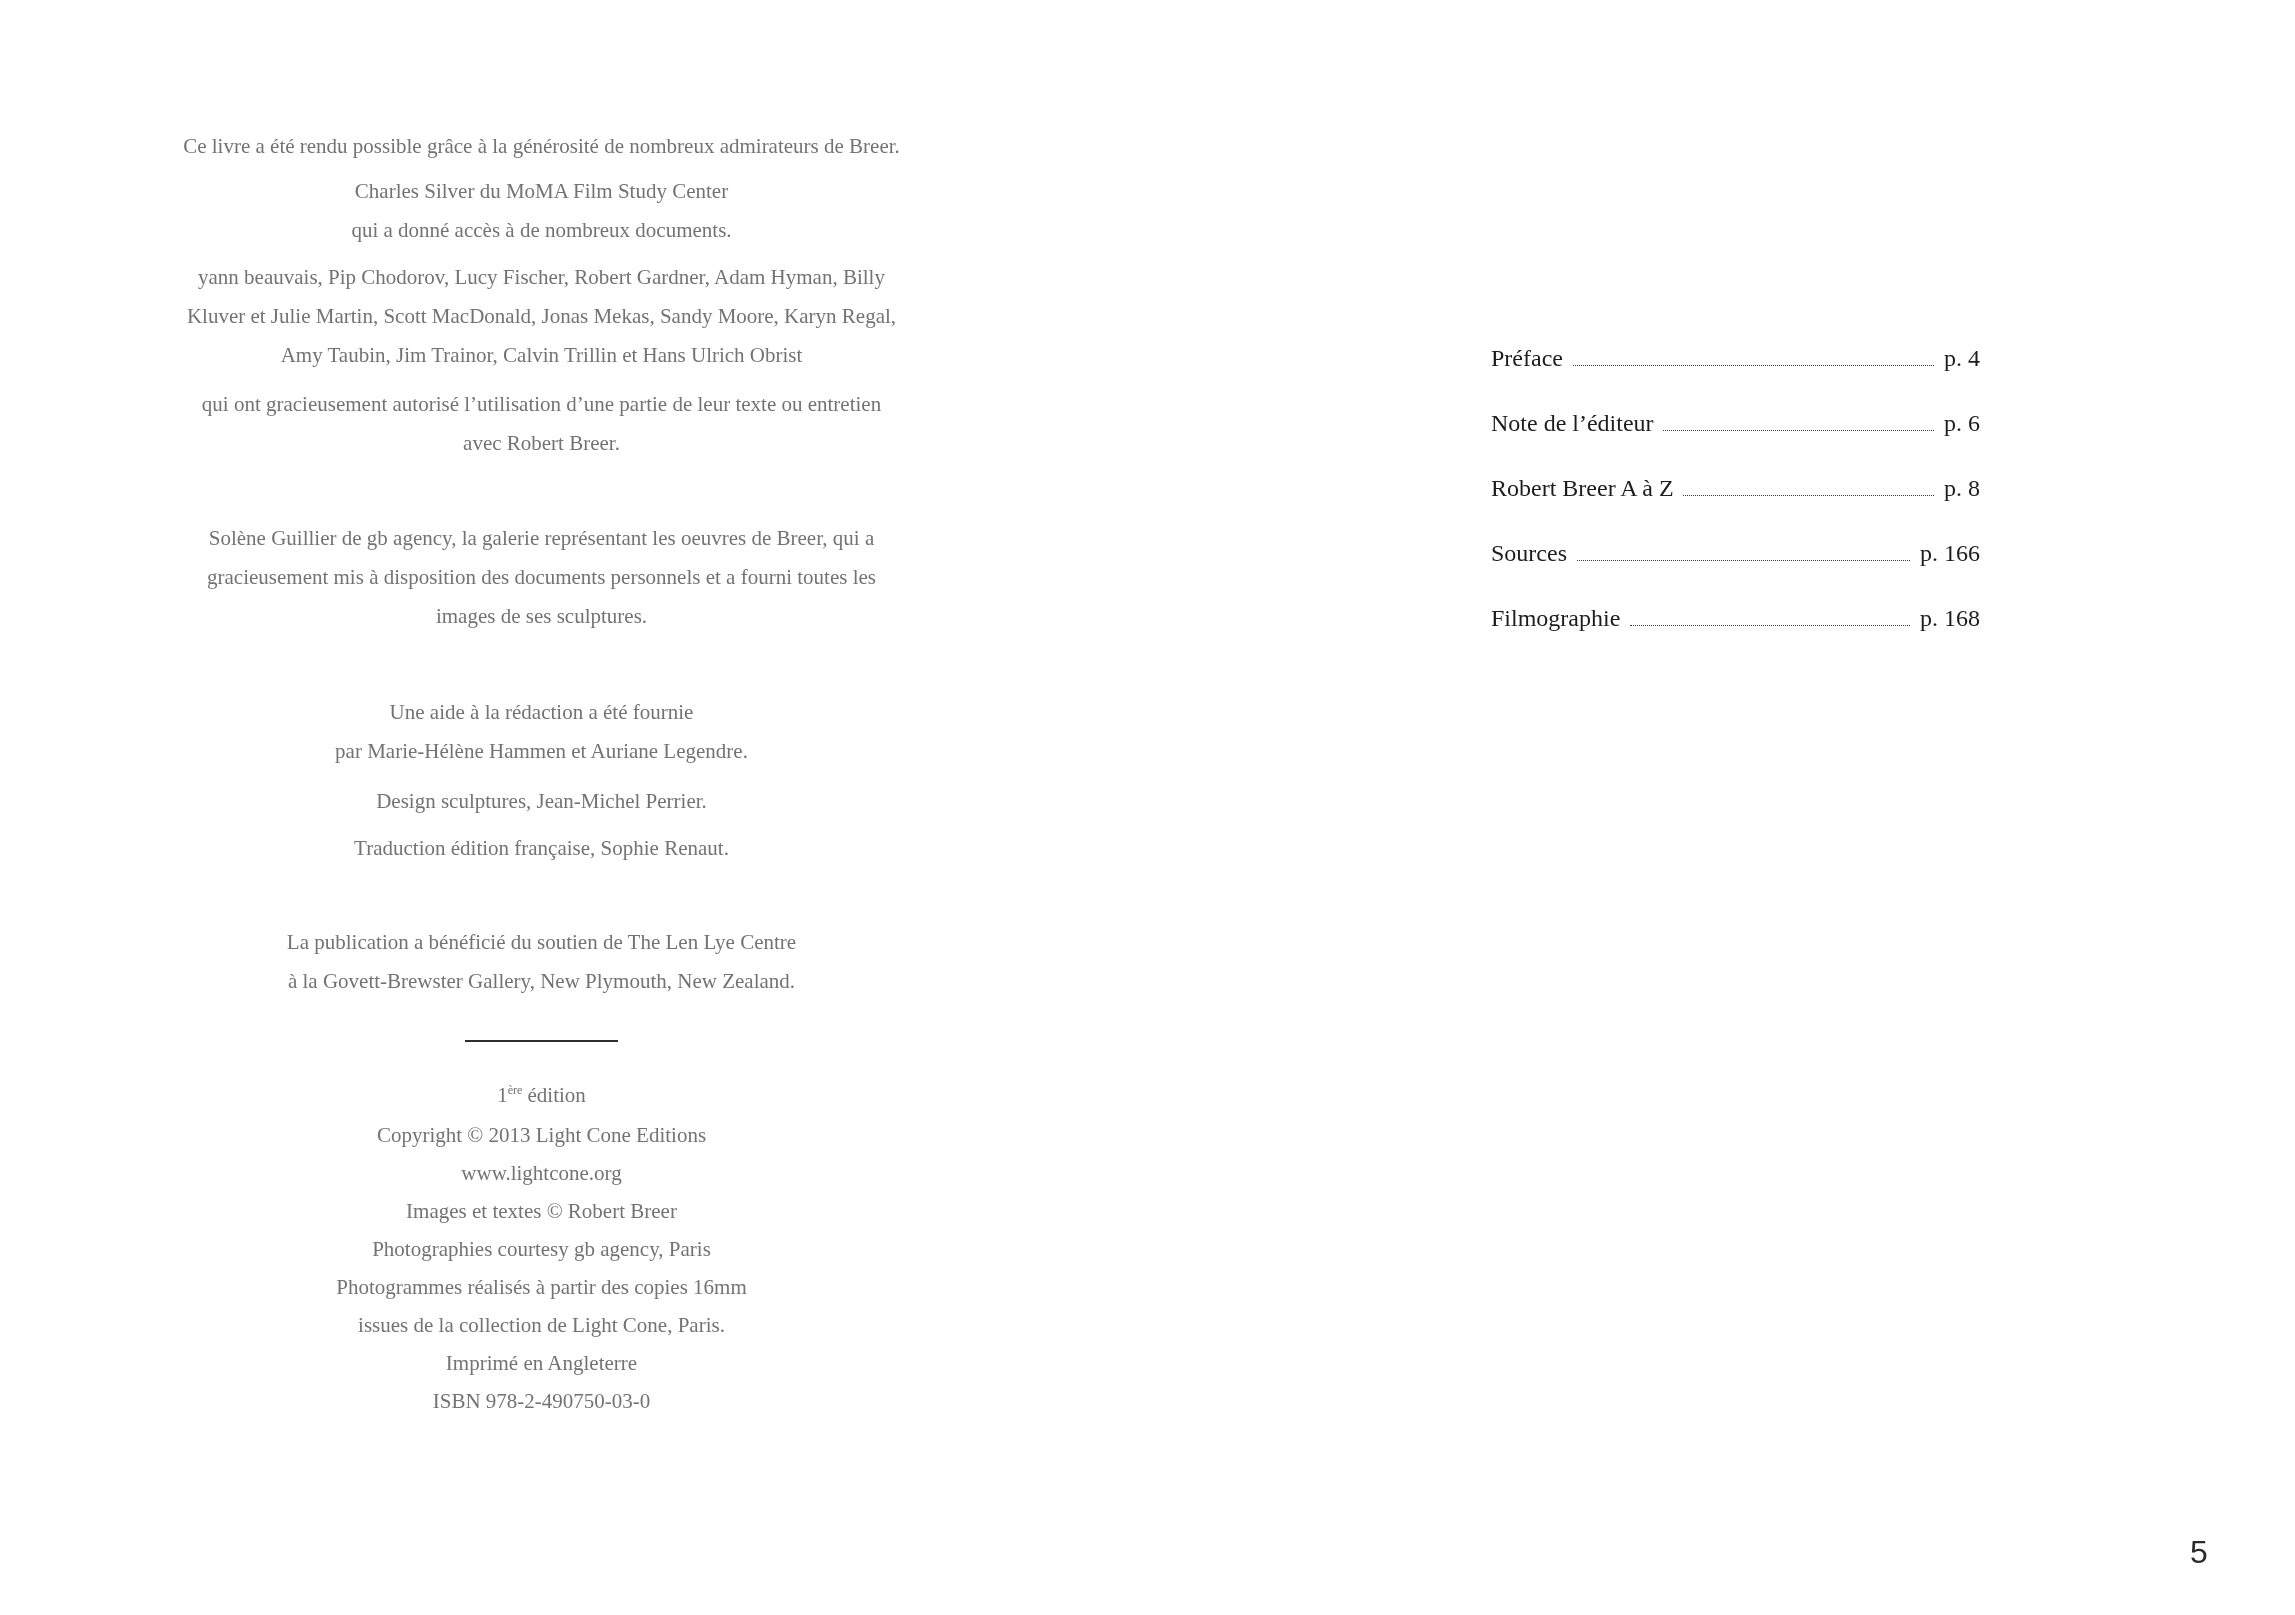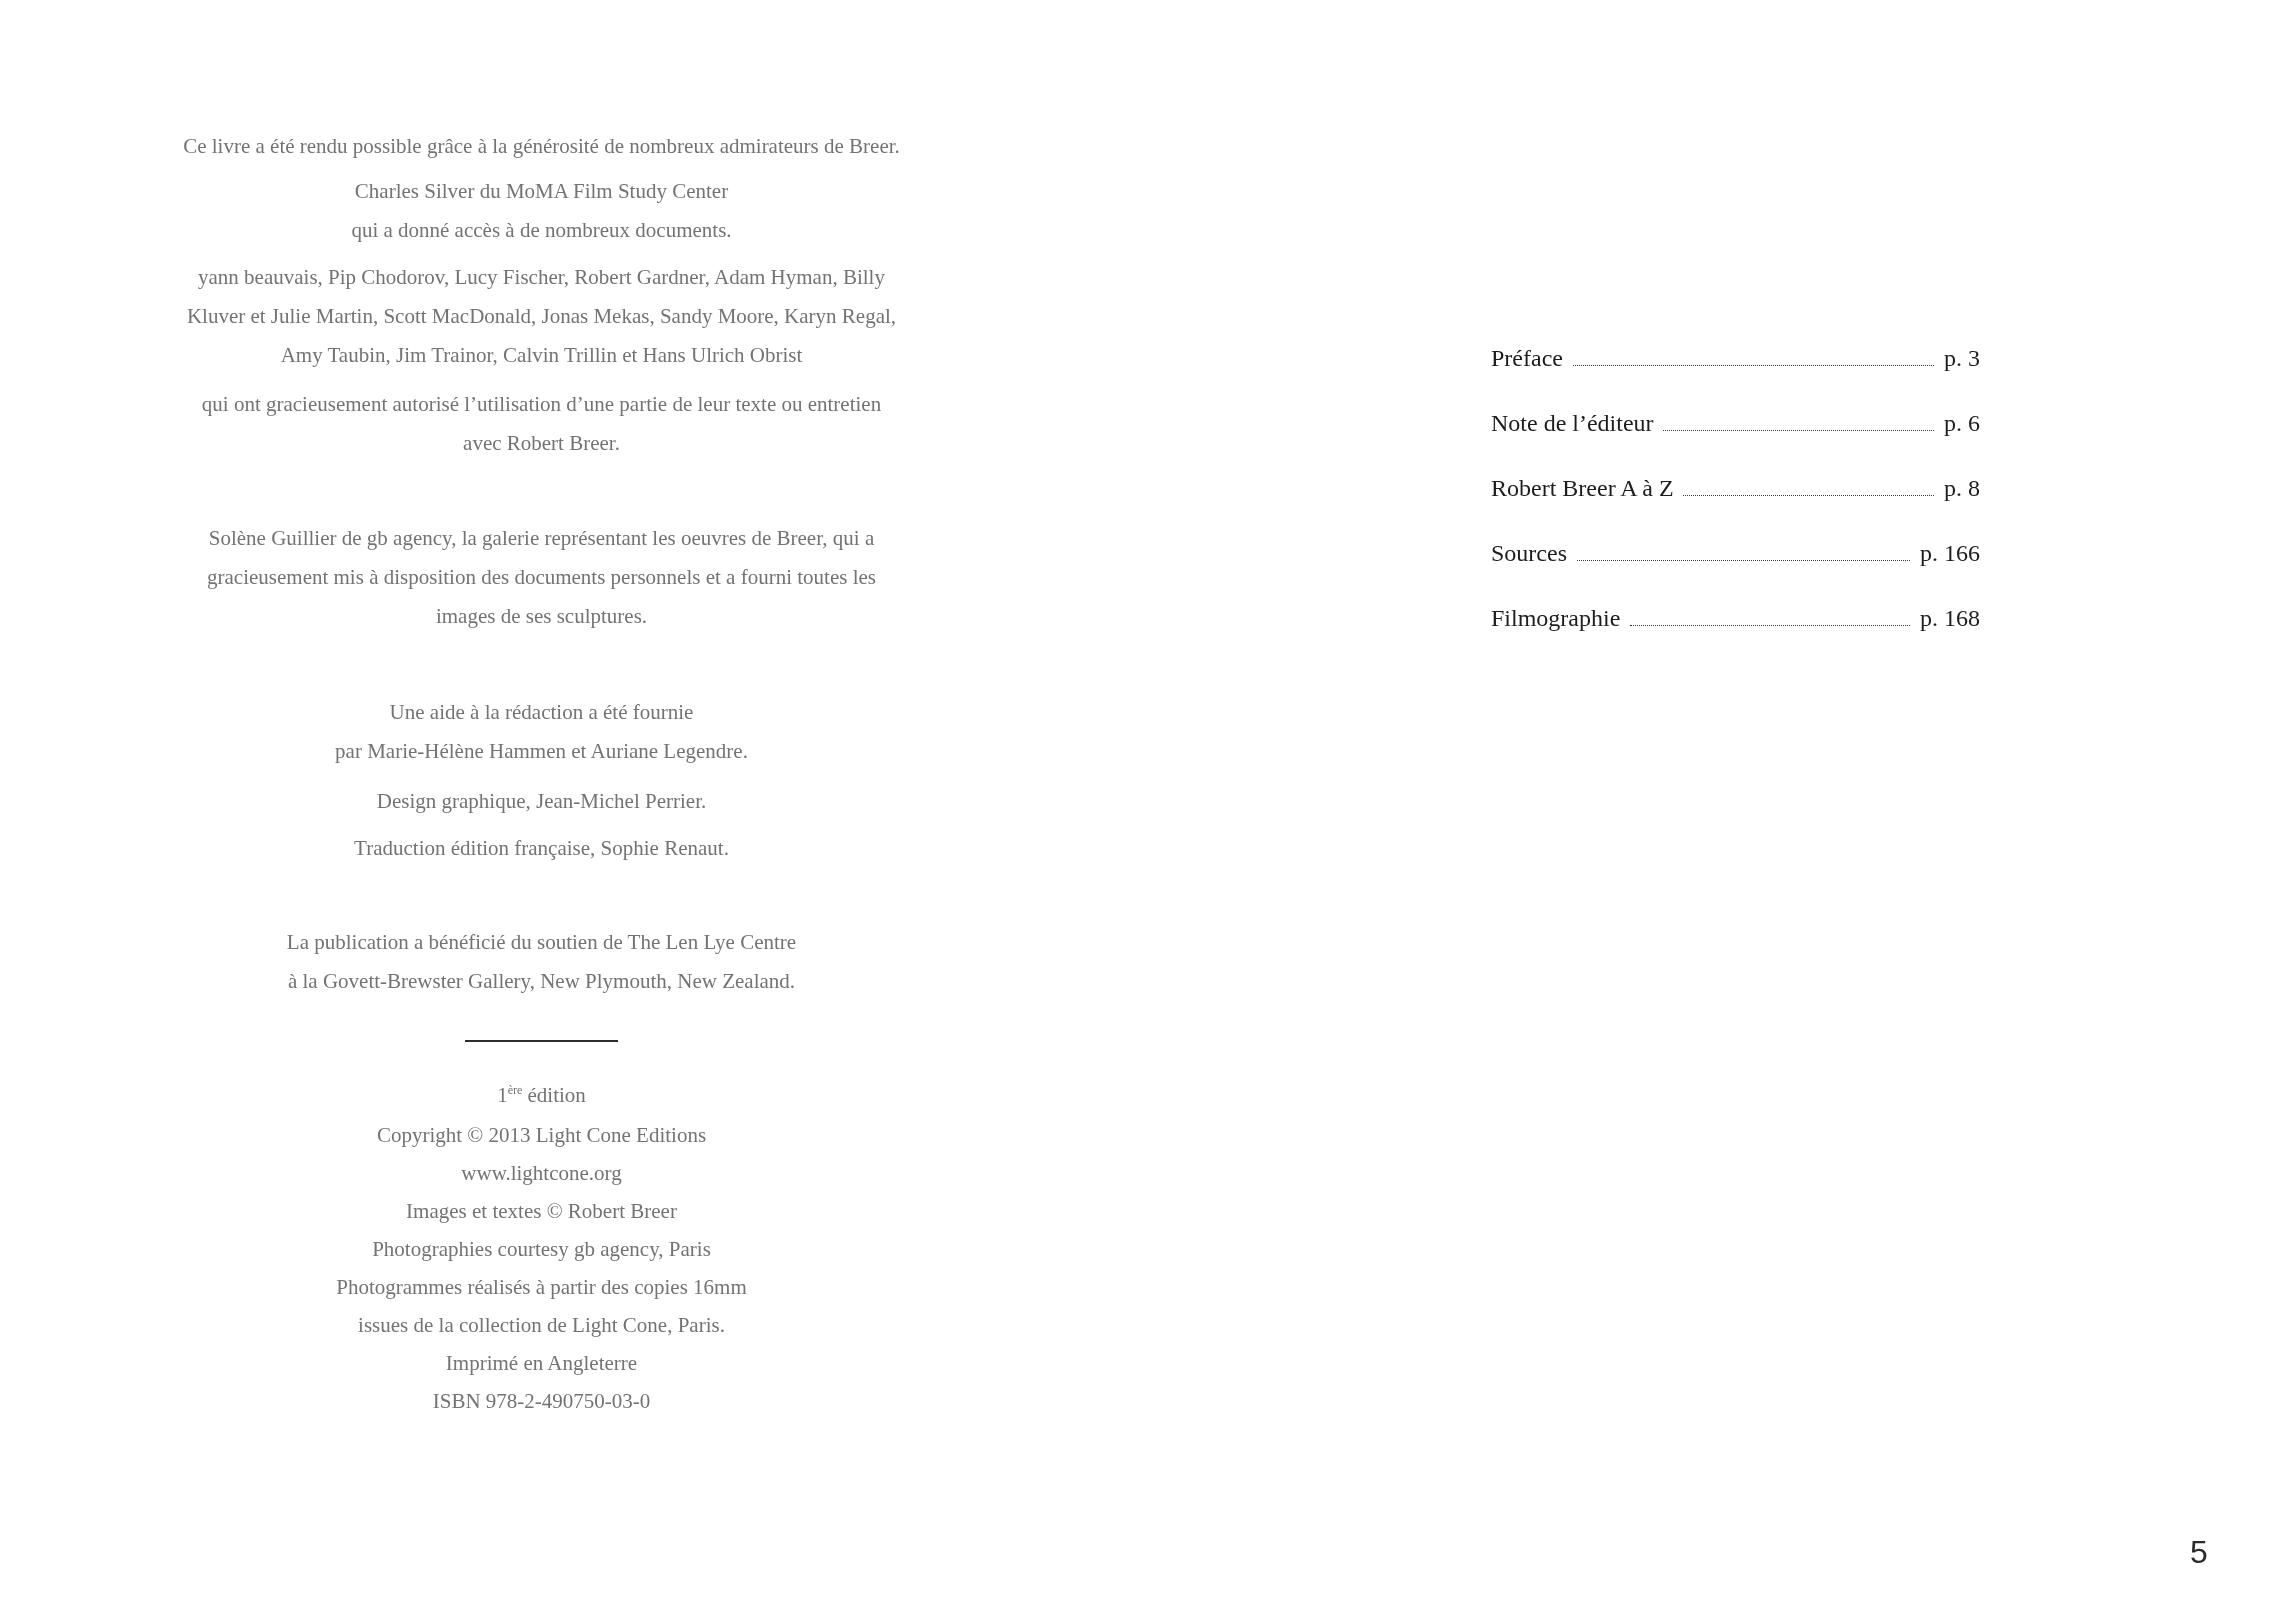--- a/index.html
+++ b/index.html
@@ -143,21 +143,21 @@
       <div class="line">gracieusement mis à disposition des documents personnels et a fourni toutes les</div>
       <div class="line">images de ses sculptures.</div>
     </div>
 
     <div class="block b7">
       <div class="line">Une aide à la rédaction a été fournie</div>
       <div class="line">par Marie-Hélène Hammen et Auriane Legendre.</div>
     </div>
 
     <div class="block b8">
-      <div class="line">Design graphique, Jean-Michel Perrier.</div>
+      <div class="line">Design sculptures, Jean-Michel Perrier.</div>
     </div>
 
     <div class="block b9">
       <div class="line">Traduction édition française, Sophie Renaut.</div>
     </div>
 
     <div class="block b10">
       <div class="line">La publication a bénéficié du soutien de The Len Lye Centre</div>
       <div class="line">à la Govett-Brewster Gallery, New Plymouth, New Zealand.</div>
     </div>
@@ -179,21 +179,21 @@
       <div class="line">ISBN 978-2-490750-03-0</div>
     </div>
   </div>
 
 
   <div class="toc">
 
     <div class="toc-row">
       <span class="toc-label">Préface</span>
       <span class="toc-leader"></span>
-      <span class="toc-page">p. 3</span>
+      <span class="toc-page">p. 4</span>
     </div>
 
     <div class="toc-row">
       <span class="toc-label">Note de l’éditeur</span>
       <span class="toc-leader"></span>
       <span class="toc-page">p. 6</span>
     </div>
 
     <div class="toc-row">
       <span class="toc-label">Robert Breer A à Z</span>

